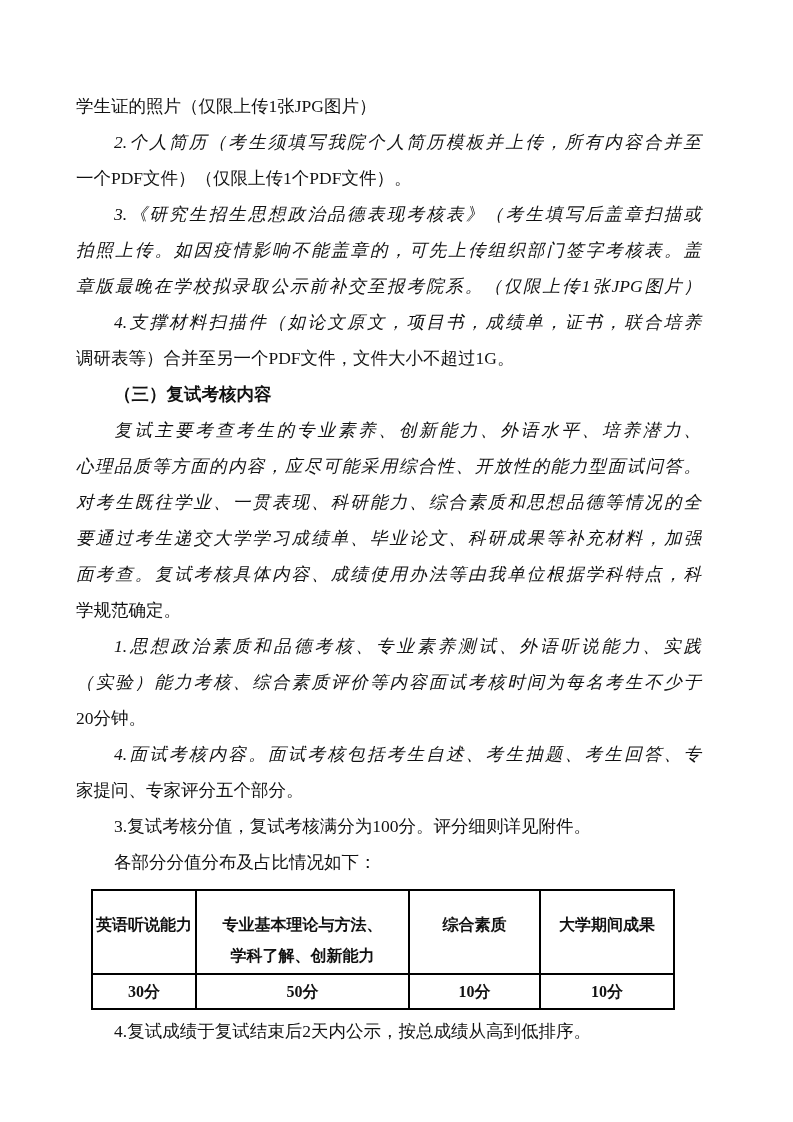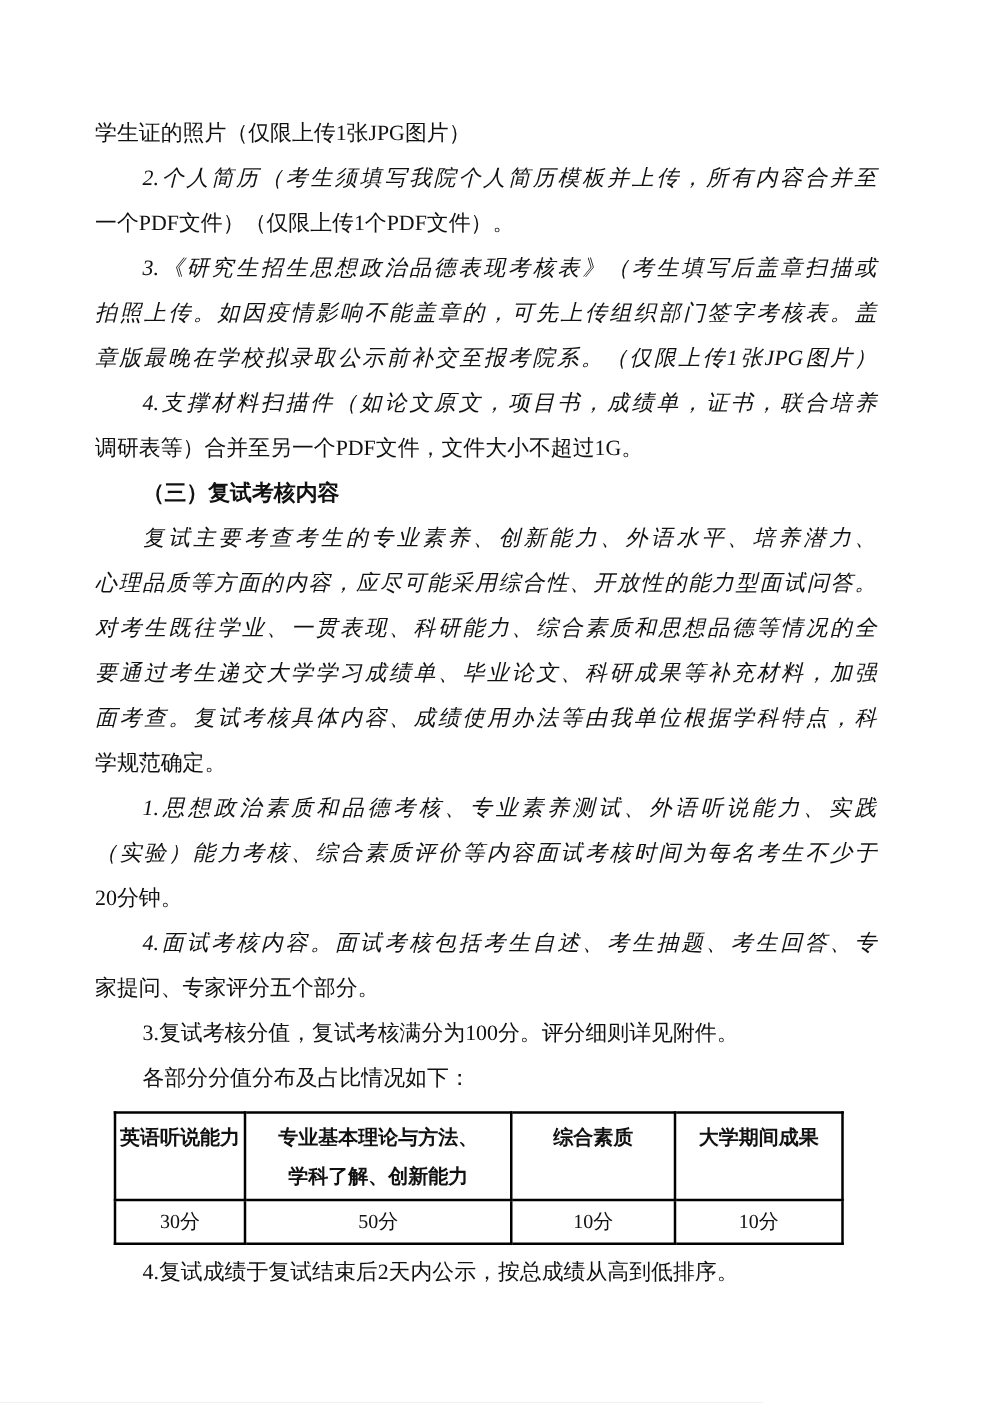--- a/index.html
+++ b/index.html
@@ -43,32 +43,32 @@
   table.score td, table.score th{
     border:2px solid #000000;
     text-align:center;
     font-family:"Liberation Serif","DejaVu Serif",serif;
     color:#111111;
     overflow:hidden;
   }
   table.score th{
     height:64px;
     vertical-align:top;
-    padding:4px 2px 0 2px;
+    padding:18px 2px 0 2px;
     font-size:16px;
     font-weight:700;
     line-height:31px;
     white-space:pre-line;
   }
   table.score td{
     height:33px;
     vertical-align:middle;
     padding:0 0;
     font-size:16px;
-    font-weight:400;
+    font-weight:700;
     line-height:33px;
   }
 </style>
 </head>
 <body>
 
 <div class="page">
   <div class="content">
     <div class="ln">学生证的照片（仅限上传1张JPG图片）</div>
     <div class="ln ind j">2.个人简历（考生须填写我院个人简历模板并上传，所有内容合并至</div>

